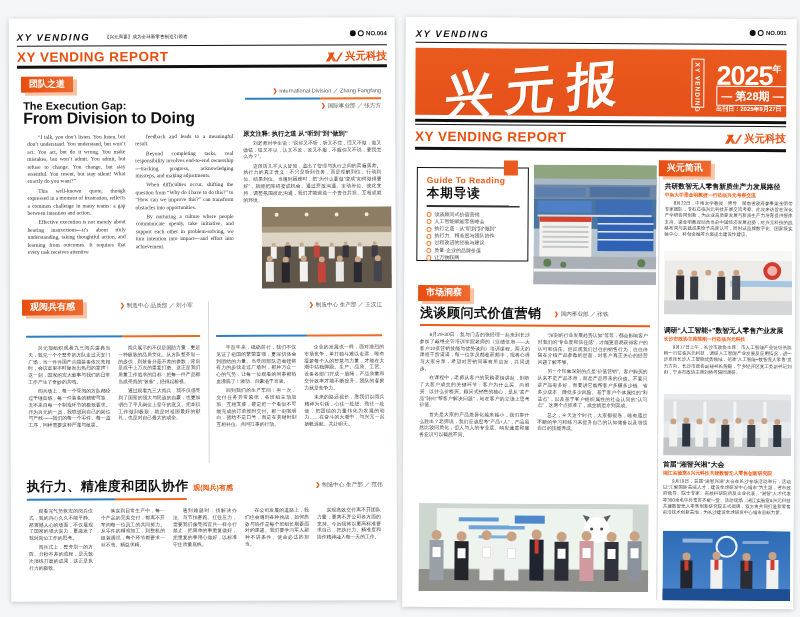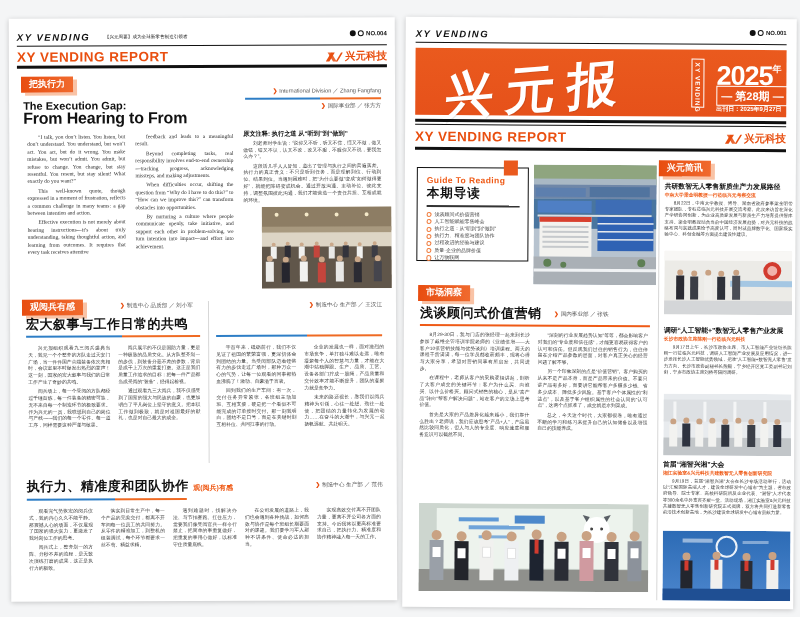--- a/index.html
+++ b/index.html
@@ -75,26 +75,26 @@
     <div class="abs brand" style="right:8px;top:32px">
       <svg width="18" height="11" viewBox="0 0 20 12">
           <path d="M1 11 L7 1 H11 L5 11 Z" fill="#e94f10"></path>
           <path d="M3 1 L9 11 H13 L7 1 Z" fill="#e94f10" opacity=".85"></path>
           <path d="M12 11 L18 1 H20 L14 11 Z" fill="#e94f10"></path>
         </svg>
       <span>兴元科技</span>
     </div>
     <div class="hline" style="left:8px;right:8px;top:47px;height:2.5px"></div>
 
-    <div class="badge" style="left:12px;top:58px">把执行力</div>
+    <div class="badge" style="left:12px;top:58px">团队之道</div>
     <div class="byline" style="right:14px;top:70px"><span class="arr">❯</span><span>International Division ／ Zhang Fangfang</span></div>
     <div class="sep2" style="left:236px;right:14px;top:80px"></div>
     <div class="byline" style="right:14px;top:85px"><span class="arr">❯</span><span>国际事业部 ／ 张方方</span></div>
     <div class="abs t-small" style="left:14px;top:81px">The Execution Gap:</div>
-    <div class="abs t-big" style="left:14px;top:91px">From Hearing to From</div>
+    <div class="abs t-big" style="left:14px;top:91px">From Division to Doing</div>
 
     <div class="col en" style="left:18px;top:115px;width:98px;height:168px">
       <p>“I talk, you don’t listen. You listen, but don’t understand. You understand, but won’t act. You act, but do it wrong. You make mistakes, but won’t admit. You admit, but refuse to change. You change, but stay resentful. You resent, but stay silent! What exactly do you want?”</p>
       <p>This well-known quote, though expressed in a moment of frustration, reflects a common challenge in many teams: a gap between intention and action.</p>
       <p>Effective execution is not merely about hearing instructions—it’s about truly understanding, taking thoughtful action, and learning from outcomes. It requires that every task receives attentive</p>
     </div>
     <div class="col en" style="left:126px;top:115px;width:98px;height:168px">
       <p>feedback and leads to a meaningful result.</p>
       <p>Beyond completing tasks, real responsibility involves end-to-end ownership—tracking progress, acknowledging missteps, and making adjustments.</p>
       <p>When difficulties occur, shifting the question from “Why do I have to do this?” to “How can we improve this?” can transform obstacles into opportunities.</p>
@@ -149,21 +149,20 @@
           <circle cx="116" cy="52" r="3" fill="#caa88a"></circle>
             <rect x="112" y="55" width="8" height="20" fill="#45454d"></rect>
         </g>
       </svg>
     </div>
 
     <div class="badge" style="left:12px;top:281px">观阅兵有感</div>
     <div class="byline" style="left:110px;top:284px;text-align:left"><span class="arr">❯</span><span>制造中心 品质部 ／ 刘小军</span></div>
     <div class="byline" style="right:14px;top:284px"><span class="arr">❯</span><span>制造中心 生产部 ／ 王汉江</span></div>
 
-    <div class="abs t-cn" style="left:16px;top:297px">宏大叙事与工作日常的共鸣</div>
     <div class="sep2" style="left:16px;width:174px;top:317px"></div>
     <div class="col cn" style="left:18px;top:327px;width:82px;height:118px">
       <p>兴元报组织观看九三阅兵盛典当天，我见一个个整齐的方队走过天安门广场，当一件件国产尖端装备依次亮相时，会议室里不时爆发出热烈的掌声！这一刻，国家的宏大叙事与我们的日常工作产生了奇妙的共鸣。</p>
       <p>阅兵场上，每一个受阅的方队都经过千锤百炼，每一件装备的精密可靠，无不来自每一个制造环节的极致要求。作为兴元的一员，我联想到自己的岗位与产线——我们的每一个零件、每一道工序，同样需要这种严谨与敬畏。</p>
     </div>
     <div class="col cn" style="left:108px;top:327px;width:82px;height:118px">
       <p>阅兵展示的不仅是国防力量，更是一种极致的品质文化。从方队整齐划一的步伐，到装备分毫不差的参数，背后是成千上万次的重复打磨。这正是我们质量工作追求的目标：把每一件产品都当成受阅的“装备”，经得起检视。</p>
       <p>通过观看九三大阅兵，我不仅感受到了国家的强大与民族的自豪，也更加明白了平凡岗位上坚守的意义。把本职工作做到极致，就是对祖国最好的献礼，也是对自己最大的成全。</p>
     </div>
 

